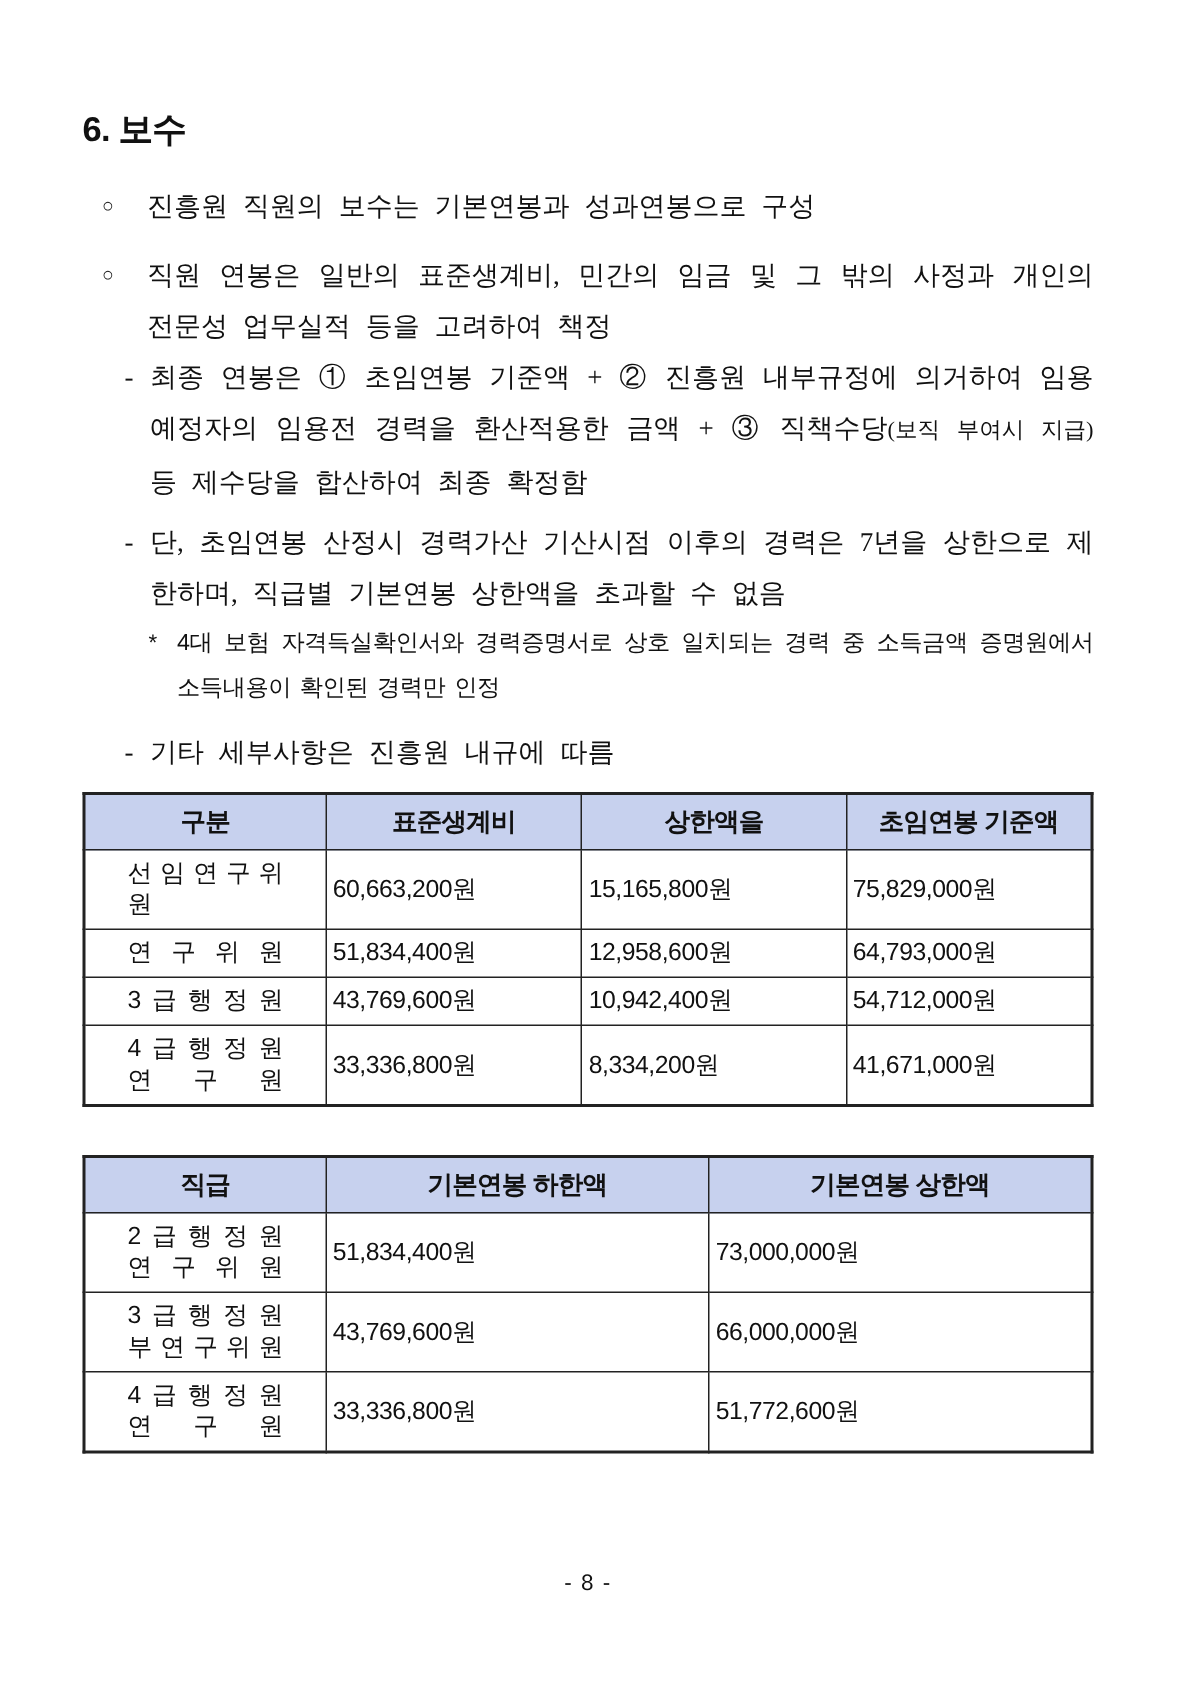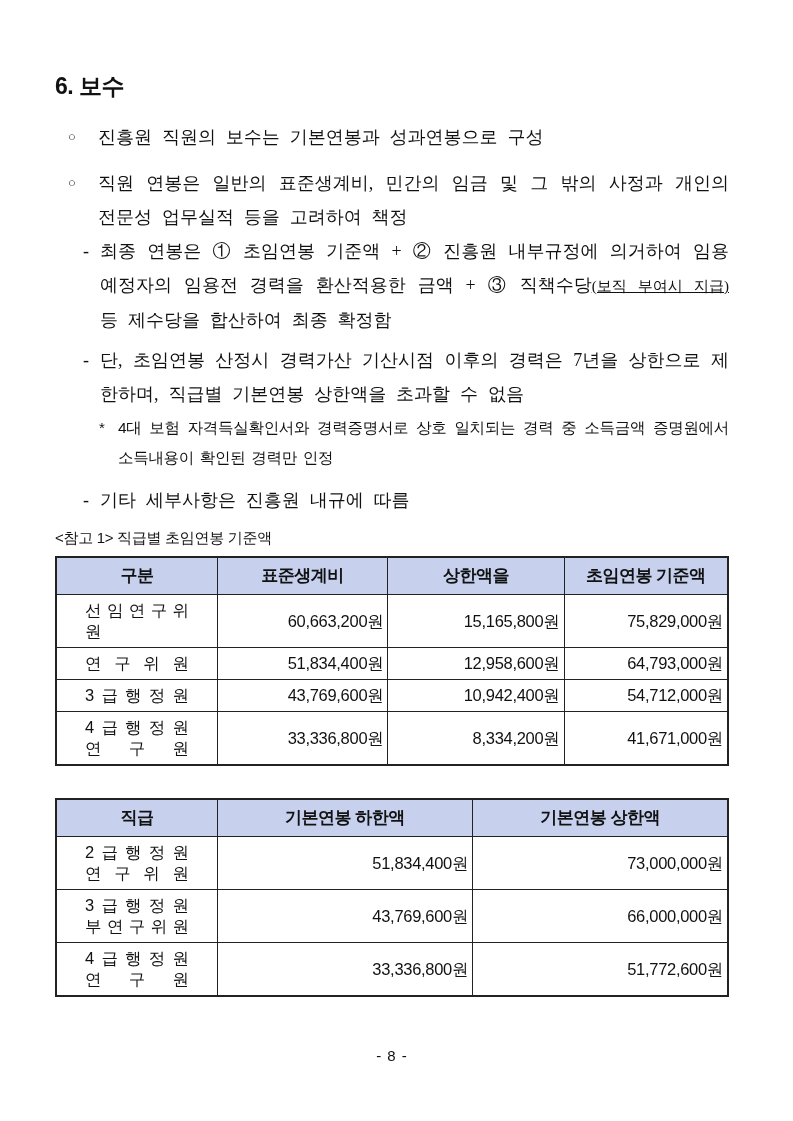--- a/index.html
+++ b/index.html
@@ -38,21 +38,21 @@
     word-spacing: 0.3em;
   }
   .bullet { margin: 0 0 12px 13px; font-size: 18px; line-height: 34px; }
   .bullet .marker { width: 30px; flex: 0 0 30px; font-size: 13px; line-height: 34px; }
   .b2 { margin-bottom: 0; }
 
   .sub { margin: 0 0 6px 28px; font-size: 18px; line-height: 34px; }
   .sub .marker { width: 17px; flex: 0 0 17px; line-height: 34px; }
   .s2 { margin-bottom: 0; }
   .s3 { margin-bottom: 10px; }
-  .paren-small { font-size: 15px; text-decoration: underline; }
+  .paren-small { font-size: 15px; }
 
   .note {
     margin: 2px 0 10px 44px;
     font-family: "Liberation Sans", "DejaVu Sans", sans-serif;
     font-size: 15.5px;
     line-height: 30px;
     letter-spacing: -0.3px;
   }
   .note .marker { width: 19px; flex: 0 0 19px; line-height: 30px; font-size: 15px; }
   .note .txt { word-spacing: 0.12em; }
@@ -80,21 +80,21 @@
     font-size: 17px;
     font-weight: 700;
     letter-spacing: -0.5px;
     padding: 7px 4px;
     line-height: 22px;
   }
   table.ref td {
     border: 1px solid #222222;
     font-size: 16.5px;
     letter-spacing: -0.3px;
-    text-align: right;
+    text-align: left;
     vertical-align: middle;
     padding: 5px 4px;
     line-height: 21px;
   }
   table.ref td.label { padding: 5px 28px; text-align: left; }
   td.label .jline { text-align: justify; text-align-last: justify; line-height: 21px; }
   .tbl1 { margin-bottom: 32px; border-radius: 17px; }
 
   
   .footer {
@@ -138,21 +138,20 @@
   <div class="para note">
     <span class="marker">*</span>
     <div class="txt">4대 보험 자격득실확인서와 경력증명서로 상호 일치되는 경력 중 소득금액 증명원에서 소득내용이 확인된 경력만 인정</div>
   </div>
 
   <div class="para sub s3">
     <span class="marker">-</span>
     <div class="txt">기타 세부사항은 진흥원 내규에 따름</div>
   </div>
 
-  <div class="tbl-caption">&lt;참고 1&gt; 직급별 초임연봉 기준액</div>
 
   <table class="ref tbl1">
     <colgroup>
       <col style="width:24%">
         <col style="width:25.4%">
         <col style="width:26.2%">
         <col style="width:24.4%">
     </colgroup>
     <thead>
       <tr>

